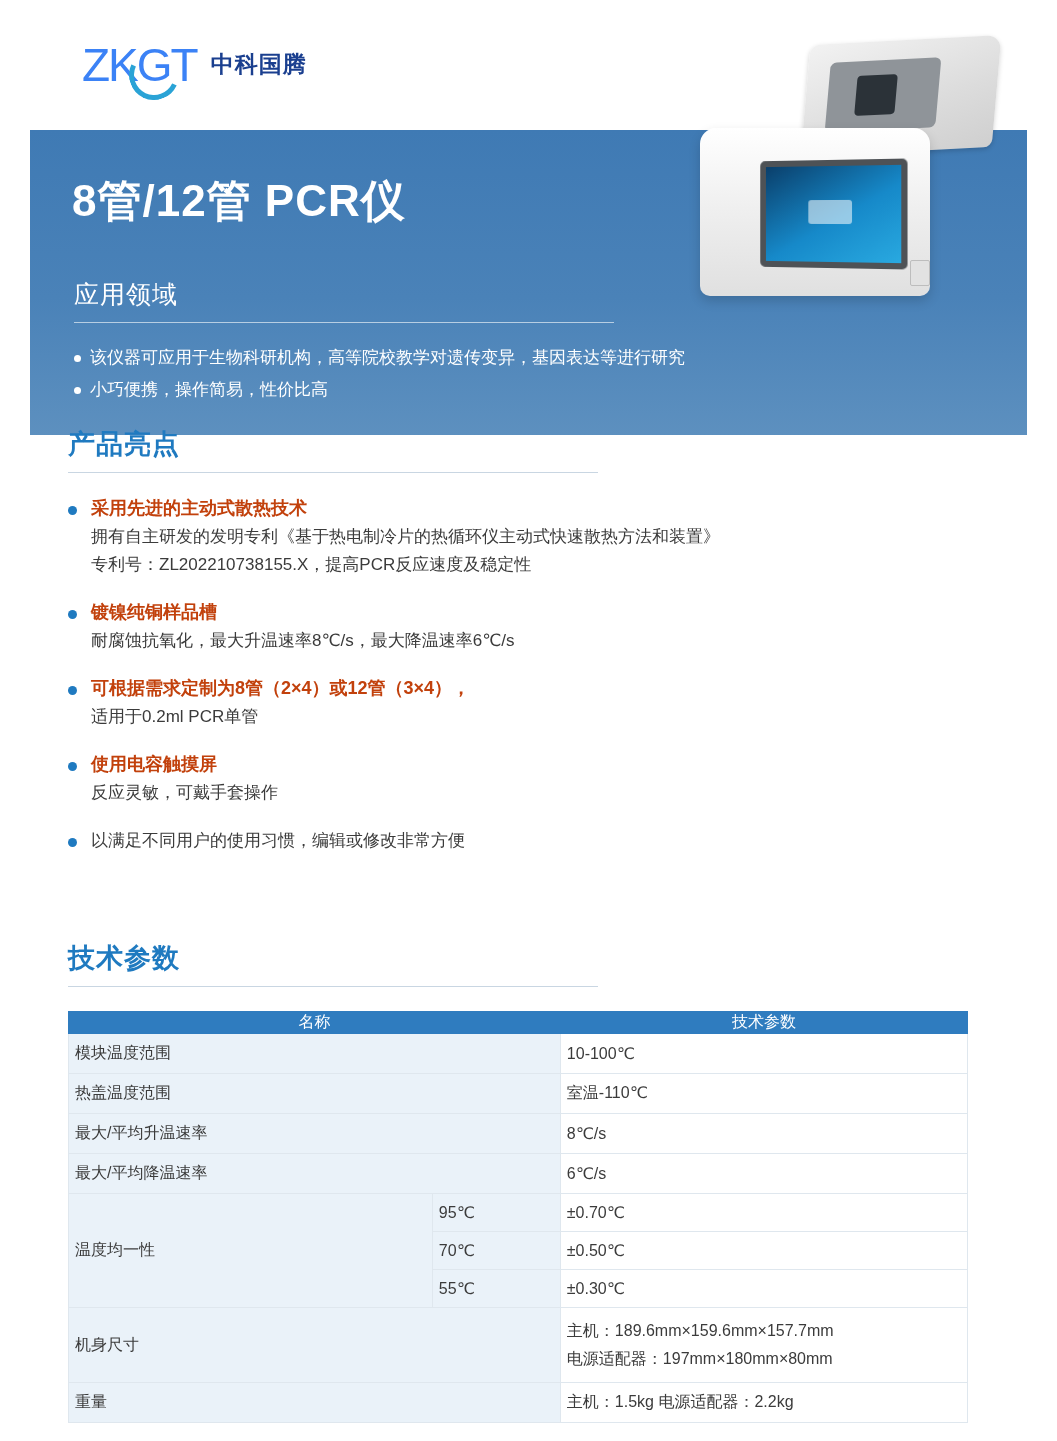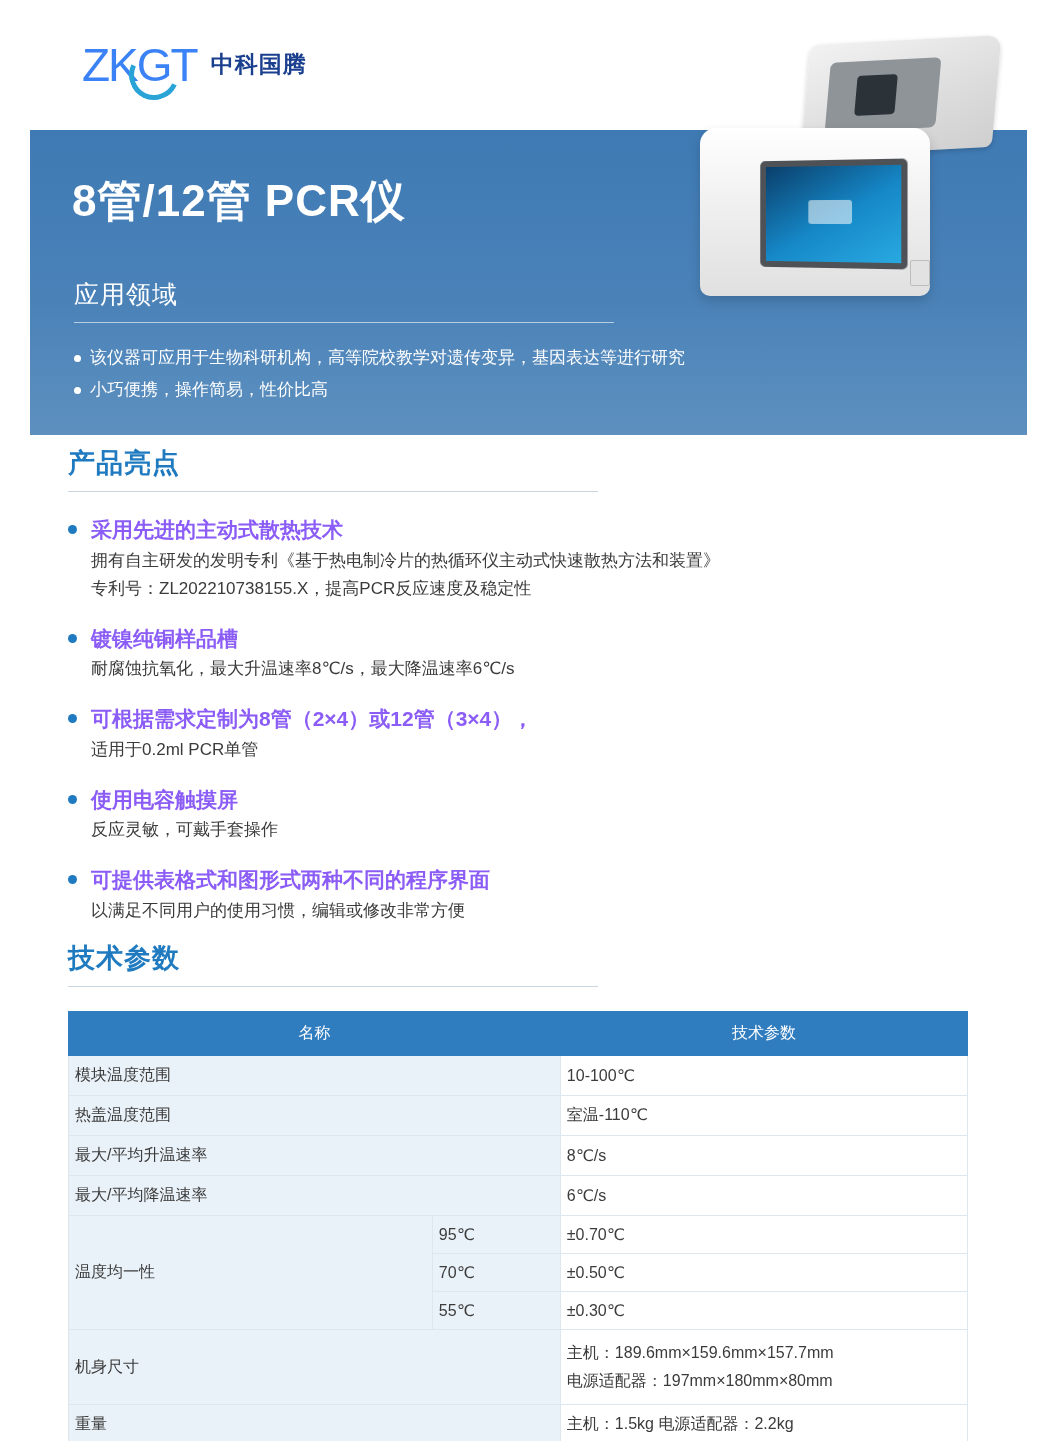--- a/index.html
+++ b/index.html
@@ -228,43 +228,43 @@
   }
   .hl-bullet {
     width: 9px; height: 9px;
     border-radius: 50%;
     background: #1f7ac0;
     margin-top: 11px;
     flex: 0 0 auto;
   }
   .hl-body { flex: 1 1 auto; }
   .hl-head {
-    color: #8b5cf6;
-    font-size: 21px;
+    color: #c2410c;
+    font-size: 18px;
     font-weight: 600;
     line-height: 1.55;
   }
   .hl-line {
     color: #3b3b3b;
     font-size: 17px;
     line-height: 1.65;
   }
 
   
   .spec-wrap { margin-top: 24px; }
   table.spec {
     border-collapse: collapse;
     width: 900px;
     font-size: 16px;
   }
   table.spec th {
     background: #2f7cbf;
     color: #fff;
     font-weight: 500;
-    padding: 11px 6px;
+    padding: 0 6px;
     border: 1px solid #2f7cbf;
   }
   table.spec td {
     border: 1px solid #dfe7ee;
     padding: 9px 6px;
     color: #3b3b3b;
   }
   td.lbl {
     background: #eaf2f9;
     color: #2b4a63;
@@ -318,21 +318,21 @@
   <div class="dev-lidscreen"></div>
   <div class="dev-knobs"></div>
   <div class="dev-body">
     <div class="dev-screen">
       <div class="chip"></div>
     </div>
   </div>
   <div class="dev-plug"></div>
 </div>
 
-<div class="sec" style="top:445px;">
+<div class="sec" style="top:426px;">
   <div class="sec-title">产品亮点</div>
   <div class="sec-rule"></div>
 
   <div class="hl-list">
 
     <div class="hl-item">
       <span class="hl-bullet"></span>
       <div class="hl-body">
         <div class="hl-head">采用先进的主动式散热技术</div>
         <div class="hl-line">拥有自主研发的发明专利《基于热电制冷片的热循环仪主动式快速散热方法和装置》</div>
@@ -360,21 +360,20 @@
       <span class="hl-bullet"></span>
       <div class="hl-body">
         <div class="hl-head">使用电容触摸屏</div>
         <div class="hl-line">反应灵敏，可戴手套操作</div>
       </div>
     </div>
 
     <div class="hl-item">
       <span class="hl-bullet"></span>
       <div class="hl-body">
-        <div class="hl-head">可提供表格式和图形式两种不同的程序界面</div>
         <div class="hl-line">以满足不同用户的使用习惯，编辑或修改非常方便</div>
       </div>
     </div>
 
   </div>
 </div>
 
 <div class="sec" style="top:940px;">
   <div class="sec-title">技术参数</div>
   <div class="sec-rule"></div>

